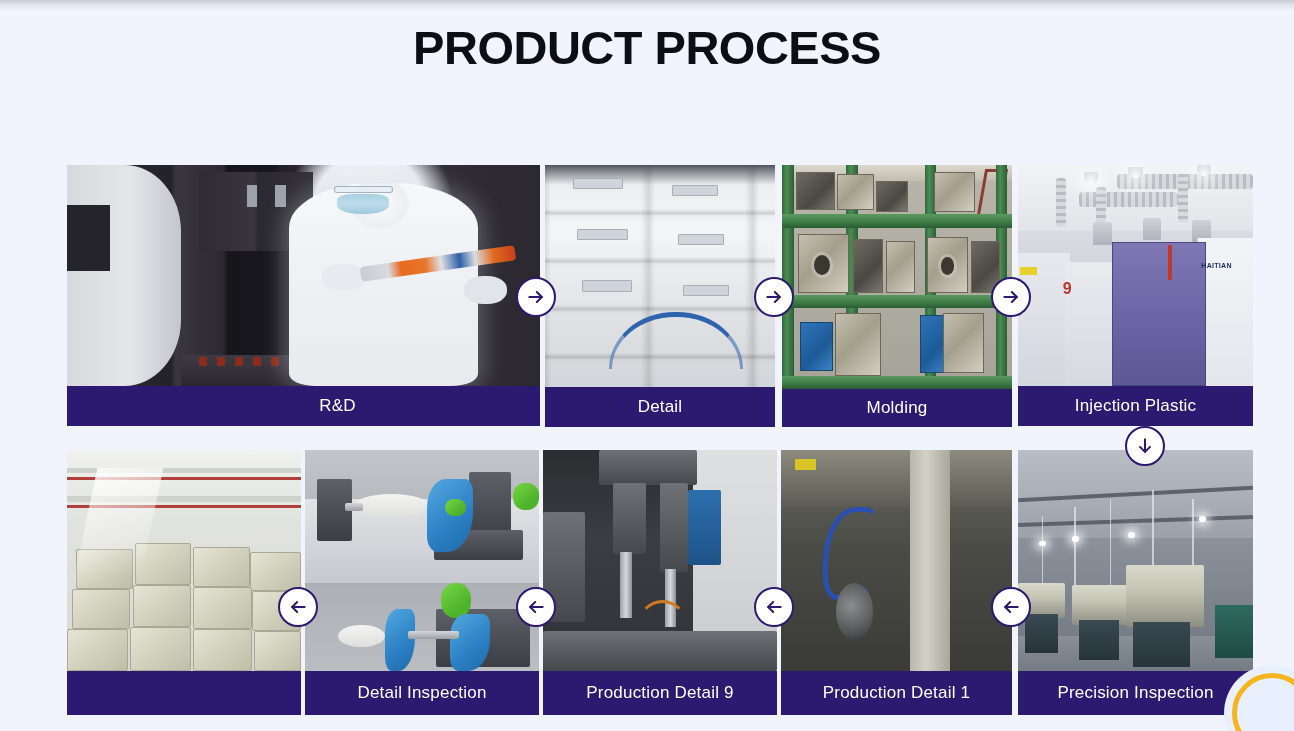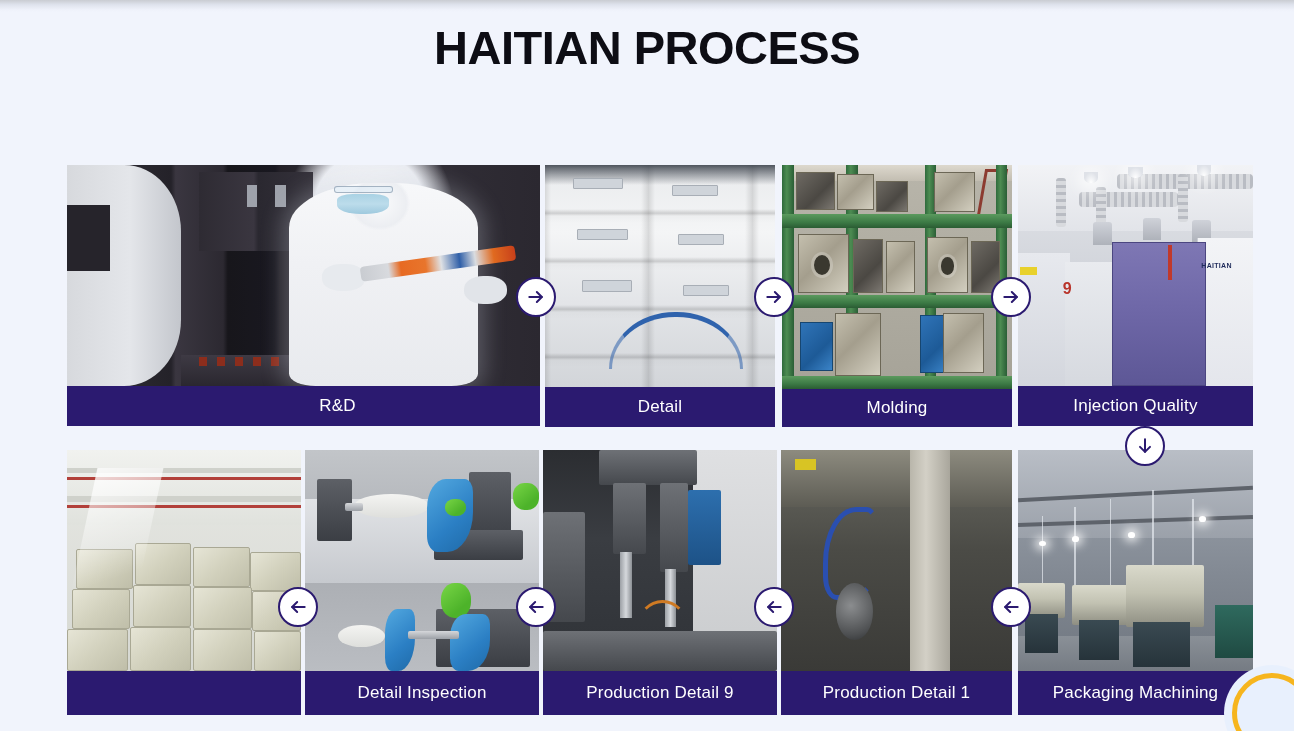--- a/index.html
+++ b/index.html
@@ -554,21 +554,21 @@
   .ph-pm .floor {
     position: absolute; left: 0; bottom: 0; width: 100%; height: 16%;
     background: linear-gradient(to bottom, #8a9097 0%, #757b83 100%);
   }
 </style>
 </head>
 <body>
 
 <div class="top-shadow"></div>
 
-<h1 class="page-title">HAITIAN PROCESS</h1>
+<h1 class="page-title">PRODUCT PROCESS</h1>
 
 <div class="grid-wrap">
 
   <div class="card" style="left:67px; top:165px; width:473px; height:261px;">
     <div class="card-photo ph-rd" style="height:221px;">
       <div class="machine"></div>
       <div class="machine-dark"></div>
       <div class="cabinet"></div>
       <div class="handle1"></div>
       <div class="handle2"></div>
@@ -655,21 +655,21 @@
       <div class="machine-far"></div>
       <div class="machine-mid"></div>
       <div class="machine-white"></div>
       <div class="machine-main"></div>
       <div class="redstripe"></div>
       <div class="ylabel"></div>
       <div class="num9">9</div>
       <div class="brand">HAITIAN</div>
     </div>
     <div class="card-label" style="top:221px; height:40px;">
-      <span>Injection Quality</span>
+      <span>Injection Plastic</span>
     </div>
   </div>
 
   <div class="card" style="left:67px; top:450px; width:234px; height:265px;">
     <div class="card-photo ph-pack" style="height:221px;">
       <div class="roof"></div>
       <div class="beam" style="left:0; top:8%;  width:100%;"></div>
       <div class="beam" style="left:0; top:21%; width:100%;"></div>
       <div class="redline" style="left:0; top:12%; width:100%;"></div>
       <div class="redline" style="left:0; top:25%; width:100%;"></div>
@@ -760,21 +760,21 @@
       <div class="floor"></div>
       <div class="green" style="left:84%; top:70%; width:16%; height:24%;"></div>
       <div class="lathe" style="left:0%;  top:60%; width:20%; height:16%;"></div>
       <div class="lathe-base" style="left:3%; top:74%; width:14%; height:18%;"></div>
       <div class="lathe" style="left:23%; top:61%; width:24%; height:18%;"></div>
       <div class="lathe-base" style="left:26%; top:77%; width:17%; height:18%;"></div>
       <div class="lathe" style="left:46%; top:52%; width:33%; height:28%;"></div>
       <div class="lathe-base" style="left:49%; top:78%; width:24%; height:20%;"></div>
     </div>
     <div class="card-label" style="top:221px; height:44px;">
-      <span>Packaging Machining</span>
+      <span>Precision Inspection</span>
     </div>
   </div>
 
   <div class="nav-btn" style="left:516px; top:277px;">
     <svg width="20" height="20" viewBox="0 0 24 24" fill="none" stroke="#2b1a70" stroke-width="2.4" stroke-linecap="round" stroke-linejoin="round">
       <line x1="4" y1="12" x2="19" y2="12"></line>
         <polyline points="13,6 19,12 13,18"></polyline>
     </svg>
   </div>
 

